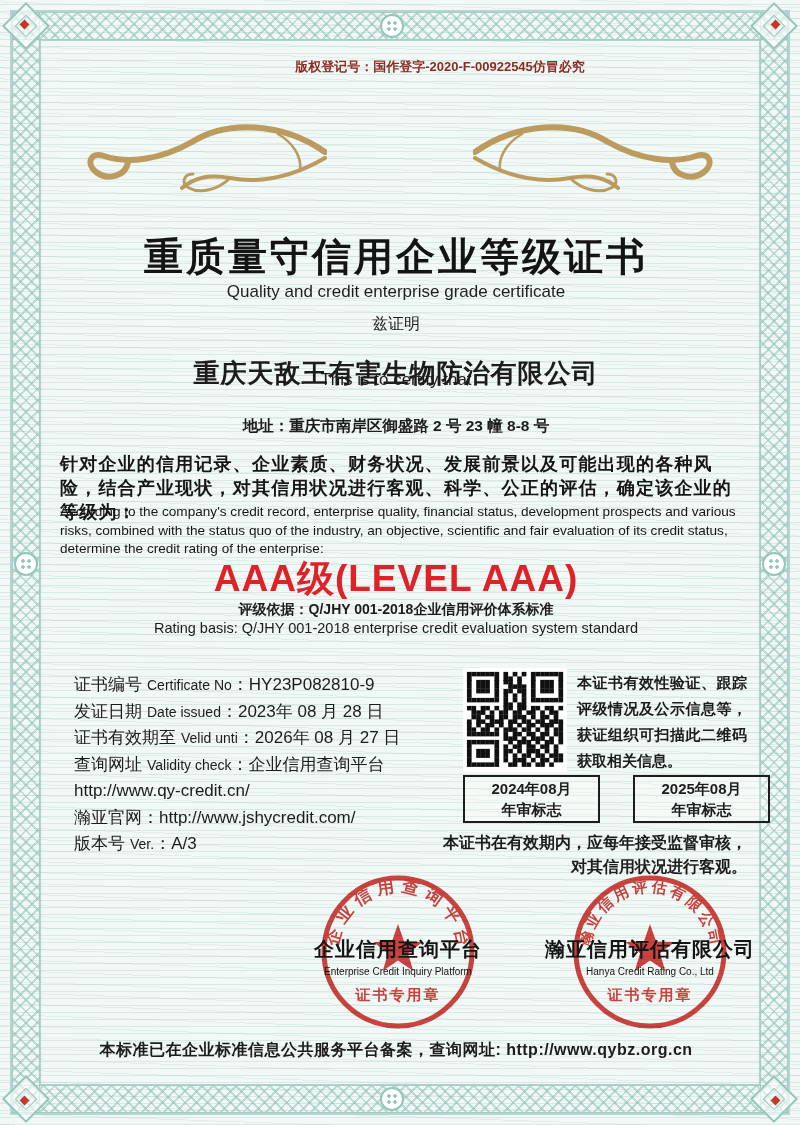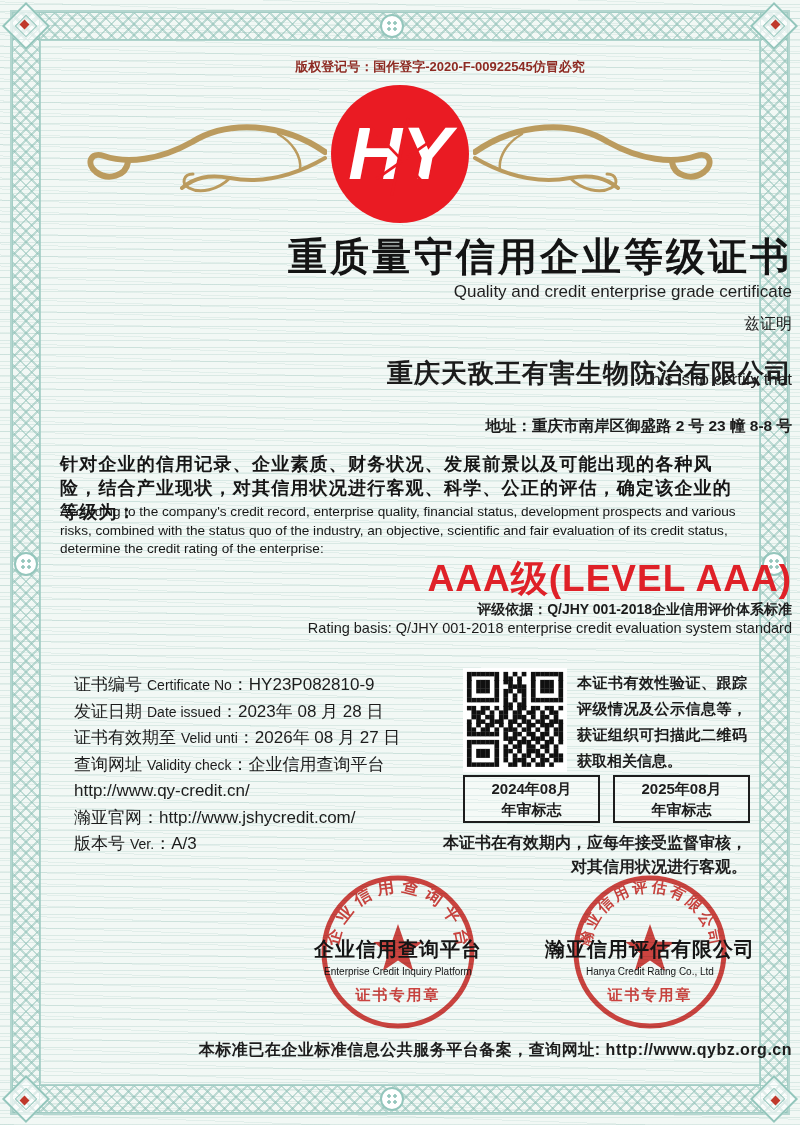--- a/index.html
+++ b/index.html
@@ -6,21 +6,21 @@
   .cert{
     position:relative;width:800px;height:1125px;margin:0 auto;overflow:hidden;
     background-color:#f2f8f5;
     background-image:
       repeating-linear-gradient(0deg, rgba(116,172,161,.20) 0 1px, transparent 1px 7px),
       repeating-linear-gradient(2deg, rgba(116,172,161,.13) 0 1px, transparent 1px 11px);
     font-family:"Liberation Sans","DejaVu Sans",sans-serif;
     color:#1c1c1c;
   }
   .abs{position:absolute;}
-  .ctr{left:0;right:8px;text-align:right;}
+  .ctr{left:0;right:8px;text-align:center;}
   
   .frame-outer{position:absolute;inset:10px;border:2px solid #b4d6cf;pointer-events:none;}
   .frame-inner{position:absolute;inset:40px;border:1px solid rgba(154,200,191,.75);pointer-events:none;}
   .strip{position:absolute;background:
       repeating-linear-gradient(45deg, rgba(139,190,180,.5) 0 2px, transparent 2px 8px),
       repeating-linear-gradient(-45deg, rgba(139,190,180,.5) 0 2px, transparent 2px 8px);}
   .strip.h{left:12px;right:12px;height:26px;border-top:1px solid #a3cdc5;border-bottom:1px solid #a3cdc5;}
   .strip.v{top:12px;bottom:12px;width:26px;border-left:1px solid #a3cdc5;border-right:1px solid #a3cdc5;}
   .strip.t{top:12px;} .strip.b{bottom:12px;} .strip.l{left:12px;} .strip.r{right:12px;}
   .corner{position:absolute;width:30px;height:30px;border:2px solid #94c6bc;background:rgba(255,255,255,.65);transform:rotate(45deg);}
@@ -51,21 +51,21 @@
   .basis-en{top:620px;font-size:14.5px;}
   
   .details{top:672px;left:62px;width:396px;margin-left:12px;}
   .dline{line-height:26.5px;white-space:nowrap;}
   .dzh{font-size:17px;} .dval{font-size:17px;} .den{font-size:14px;margin-left:5px;}
   
   .qr-box{left:463px;top:668px;width:104px;height:104px;background:#fff;display:flex;align-items:center;justify-content:center;}
   .qr-pre{margin:0;font-family:"DejaVu Sans Mono",monospace;font-size:7.6px;line-height:8.6px;color:#101010;white-space:pre;}
   .qr-note{left:577px;top:670px;width:170px;font-size:15px;line-height:26px;font-weight:600;text-align:justify;}
   .year-box{top:775px;width:133px;height:44px;border:2.5px solid #1d1d1d;display:flex;flex-direction:column;align-items:center;justify-content:center;font-size:15px;line-height:21px;font-weight:600;background:rgba(255,255,255,.25);}
-  .yb1{left:463px;} .yb2{left:613px;align-items:center;}
+  .yb1{left:463px;} .yb2{left:633px;align-items:center;}
   .annual-notice{left:436px;top:831px;width:311px;text-align:right;font-size:16px;line-height:24px;font-weight:600;}
   
   .stamp{width:160px;height:160px;top:872px;opacity:.92;mix-blend-mode:multiply;}
   .st-l{left:318px;} .st-r{left:570px;}
   .stamp-zh{top:936px;font-size:20px;font-weight:700;letter-spacing:1px;text-align:center;color:#151515;z-index:5;}
   .sl-zh{left:288px;width:220px;} .sr-zh{left:534px;width:232px;}
   .stamp-en{top:966px;font-size:10px;text-align:center;color:#151515;z-index:5;}
   .sl-en{left:268px;width:260px;} .sr-en{left:544px;width:212px;}
   
   .footer{top:1040px;font-size:16px;font-weight:700;letter-spacing:.5px;}
@@ -106,30 +106,20 @@
   </svg>
   <svg class="abs flourish fr" viewBox="0 0 245 100">
     <g fill="none" stroke="#bb9b5e" stroke-linecap="round">
       <path stroke-width="6" d="M243 40 C 200 10, 145 8, 110 30 C 78 48, 45 52, 22 44 C 8 39, 4 52, 14 60 C 26 69, 44 64, 46 50"></path>
       <path stroke-width="4" d="M243 46 C 212 64, 180 72, 148 66 C 126 62, 112 66, 100 76"></path>
       <path stroke-width="3" d="M148 66 C 136 78, 118 82, 107 76 C 99 72, 101 62, 111 62"></path>
       <path stroke-width="2.5" d="M196 22 C 210 30, 220 44, 218 58"></path>
     </g>
   </svg>
 
-  <div class="abs logo">
-    <svg viewBox="0 0 100 100" width="138" height="138">
-      <text x="50" y="68" text-anchor="middle" font-size="54" font-weight="bold" font-style="italic" font-family="Liberation Sans, DejaVu Sans, sans-serif" fill="#ffffff">HY</text>
-      <g stroke="#ea1b23" stroke-width="2" fill="none">
-        <path d="M28 30 L72 76"></path>
-          <path d="M56 24 L44 80"></path>
-          <path d="M33 68 L76 38"></path>
-      </g>
-    </svg>
-  </div>
 
   <div class="abs ctr title-zh">重质量守信用企业等级证书</div>
   <div class="abs ctr title-en">Quality and credit enterprise grade certificate</div>
   <div class="abs ctr certify-zh">兹证明</div>
   <div class="abs ctr certify-en">This is to certify that</div>
   <div class="abs ctr company">重庆天敌王有害生物防治有限公司</div>
   <div class="abs ctr address">地址：重庆市南岸区御盛路 2 号 23 幢 8-8 号</div>
 
   <div class="abs body-zh">针对企业的信用记录、企业素质、财务状况、发展前景以及可能出现的各种风险，结合产业现状，对其信用状况进行客观、科学、公正的评估，确定该企业的等级为：</div>
   <div class="abs body-en">According to the company's credit record, enterprise quality, financial status, development prospects and various risks, combined with the status quo of the industry, an objective, scientific and fair evaluation of its credit status, determine the credit rating of the enterprise:</div>

